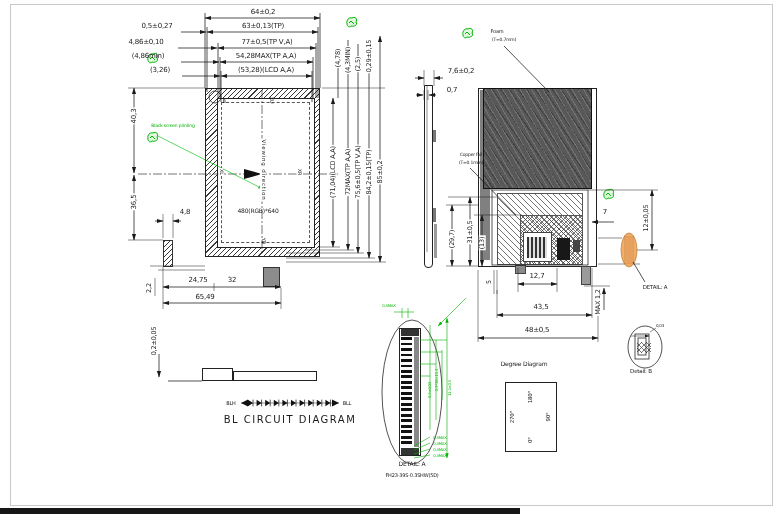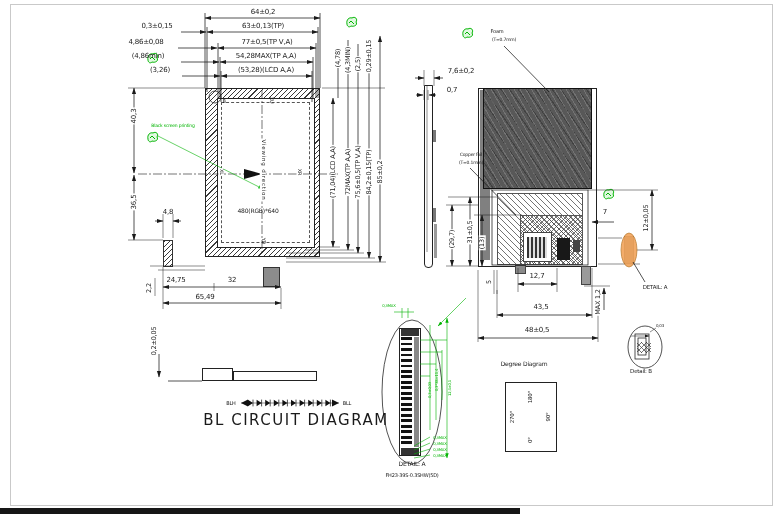--- a/index.html
+++ b/index.html
@@ -245,41 +245,41 @@
       <line x1="631" y1="336" x2="649" y2="336" class="thin" marker-end="url(#ma)"></line>
       <line x1="650" y1="332" x2="656" y2="328" class="thin"></line>
     </g>
   </svg>
 
   <span class="lbl" style="left:263px;top:12px">64±0,2</span>
   <span class="lbl" style="left:263px;top:26px">63±0,13(TP)</span>
   <span class="lbl" style="left:267px;top:42px">77±0,5(TP V,A)</span>
   <span class="lbl" style="left:266px;top:56px">54,28MAX(TP A,A)</span>
   <span class="lbl" style="left:266px;top:70px">(53,28)(LCD A,A)</span>
-  <span class="lbl" style="left:157px;top:26px">0,3±0,15</span>
-  <span class="lbl" style="left:146px;top:42px">4,86±0,08</span>
+  <span class="lbl" style="left:157px;top:26px">0,5±0,27</span>
+  <span class="lbl" style="left:146px;top:42px">4,86±0,10</span>
   <span class="lbl" style="left:148px;top:56px">(4,86min)</span>
   <span class="lbl" style="left:160px;top:70px">(3,26)</span>
 
   <span class="lbl r90" style="left:338px;top:58px;font-size:6.5px">(4,78)</span>
   <span class="lbl r90 bgw" style="left:348px;top:60px;font-size:6.5px">(4,3MIN)</span>
   <span class="lbl r90 bgw" style="left:358px;top:64px;font-size:6.5px">(2,5)</span>
   <span class="lbl r90 bgw" style="left:369px;top:56px;font-size:6.5px">0,29±0,15</span>
 
   <span class="lbl r90 bgw" style="left:333px;top:172px;font-size:6.5px">(71,04)(LCD A,A)</span>
   <span class="lbl r90 bgw" style="left:348px;top:172px;font-size:6.5px">72MAX(TP A,A)</span>
   <span class="lbl r90 bgw" style="left:358px;top:172px;font-size:6.5px">75,6±0,5(TP V,A)</span>
   <span class="lbl r90 bgw" style="left:369px;top:172px;font-size:6.5px">84,2±0,15(TP)</span>
   <span class="lbl r90 bgw" style="left:380px;top:172px;font-size:6.5px">85±0,2</span>
 
   <span class="lbl r90 bgw" style="left:134px;top:116px">40,3</span>
   <span class="lbl r90 bgw" style="left:134px;top:202px">36,5</span>
-  <span class="lbl" style="left:168px;top:212px">4,8</span>
+  <span class="lbl" style="left:185px;top:212px">4,8</span>
   <span class="lbl r90" style="left:149px;top:288px;font-size:6.5px">2,2</span>
-  <span class="lbl bgw" style="left:176px;top:280px">24,75</span>
+  <span class="lbl bgw" style="left:198px;top:280px">24,75</span>
   <span class="lbl bgw" style="left:232px;top:280px">32</span>
   <span class="lbl bgw" style="left:205px;top:297px">65,49</span>
 
   <span class="lbl rp90 bgw" style="left:263px;top:170px;font-size:5.5px;letter-spacing:.8px">Viewing direction</span>
   <span class="lbl" style="left:258px;top:211px;font-size:6px">480(RGB)*640</span>
   <span class="lbl rp90" style="left:263px;top:241px;font-size:5px">YD</span>
   <span class="lbl rp90 bgw" style="left:221px;top:172px;font-size:5px">XL</span>
   <span class="lbl rp90 bgw" style="left:299px;top:172px;font-size:5px">XR</span>
   <span class="lbl rp90" style="left:271px;top:100px;font-size:5px">XU</span>
   <span class="lbl" style="left:224px;top:101px;font-size:5px">B</span>
@@ -310,21 +310,21 @@
   <span class="lbl grn" style="left:440px;top:438px;font-size:3.8px">0,3MAX</span>
   <span class="lbl grn" style="left:440px;top:444px;font-size:3.8px">0,3MAX</span>
   <span class="lbl grn" style="left:440px;top:450px;font-size:3.8px">0,3MAX</span>
   <span class="lbl grn" style="left:440px;top:456px;font-size:3.8px">0,3MAX</span>
   <span class="lbl grn r90" style="left:430px;top:390px;font-size:3.8px">0,3±0,03</span>
   <span class="lbl grn r90" style="left:437px;top:380px;font-size:3.8px">0,3*38=11,4</span>
   <span class="lbl grn r90" style="left:450px;top:388px;font-size:3.8px">12,4±0,1</span>
 
   <span class="lbl" style="left:231px;top:403px;font-size:5px">BLH</span>
   <span class="lbl" style="left:347px;top:403px;font-size:5px">BLL</span>
-  <span class="lbl" style="left:296px;top:420px;font-size:15px;letter-spacing:1.5px">BL CIRCUIT DIAGRAM</span>
+  <span class="lbl" style="left:290px;top:420px;font-size:10px;letter-spacing:1.5px">BL CIRCUIT DIAGRAM</span>
   <span class="lbl r90" style="left:154px;top:341px;font-size:6.5px">0,2±0,05</span>
 
   <span class="lbl" style="left:524px;top:364px;font-size:6px">Degree Diagram</span>
   <span class="lbl r90" style="left:531px;top:397px;font-size:5.5px">180°</span>
   <span class="lbl r90" style="left:513px;top:417px;font-size:5.5px">270°</span>
   <span class="lbl r90" style="left:549px;top:417px;font-size:5.5px">90°</span>
   <span class="lbl r90" style="left:531px;top:440px;font-size:5.5px">0°</span>
 
   <span class="lbl" style="left:641px;top:372px;font-size:5.5px">Detail: B</span>
   <span class="lbl" style="left:660px;top:326px;font-size:4px">0,03</span>

